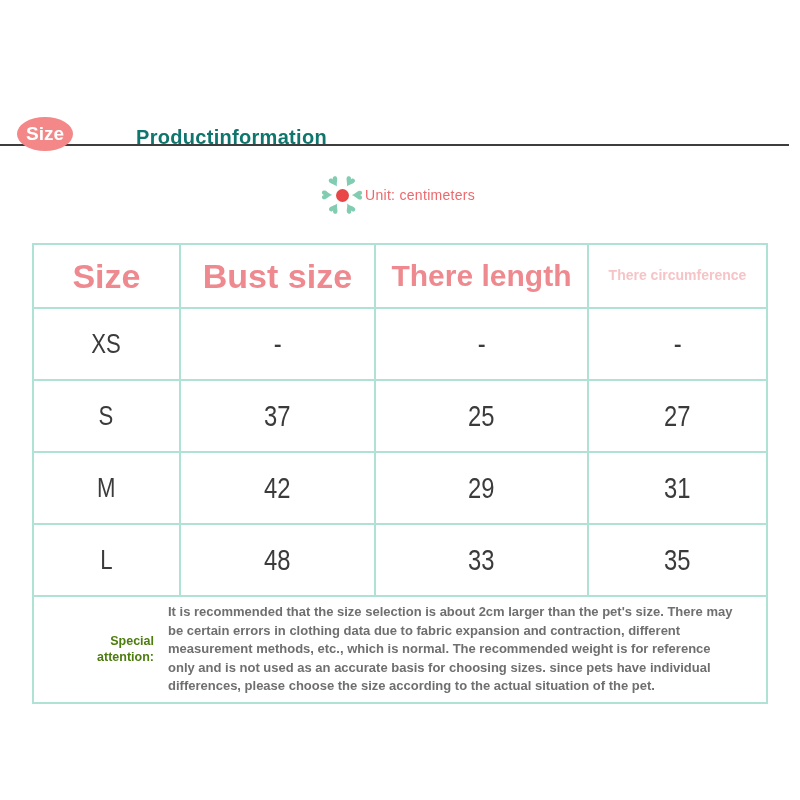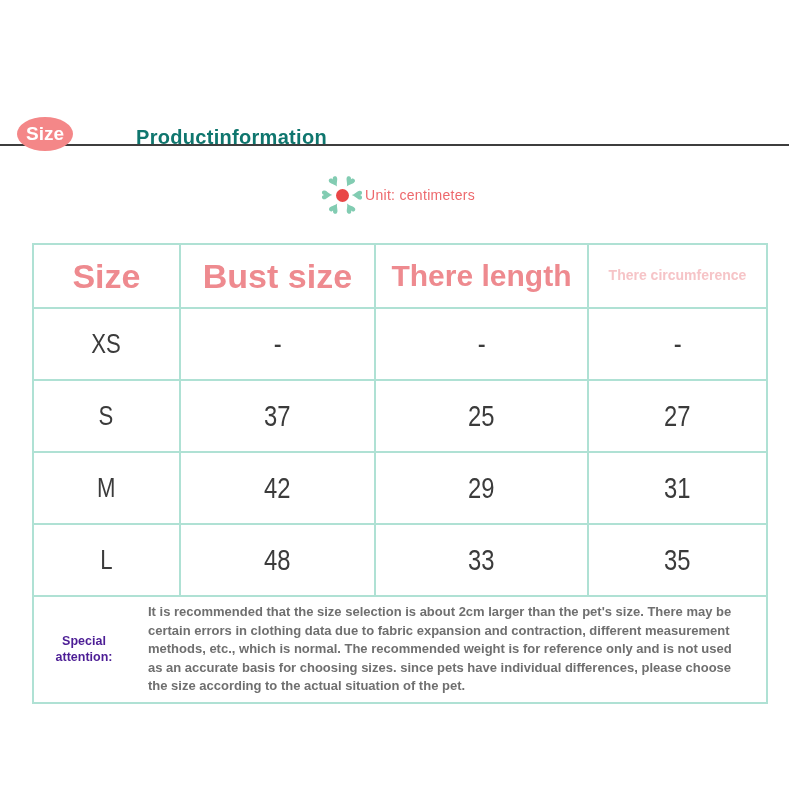--- a/index.html
+++ b/index.html
@@ -59,22 +59,22 @@
   .h-back{font-size:30px;font-weight:bold;color:#ee8a8f;}
   .h-neck{font-size:14px;font-weight:bold;color:#f6c4c7;line-height:1.25;padding:0 26px;}
   .data-row{height:72px;border-radius:15px;}
   .size-cell{font-size:27px;color:#3b3b3b;}
   .val-cell{font-size:29px;color:#3b3b3b;}
   .cond{display:inline-block;transform:scaleX(.82);}
   
   .note-cell{height:105px;}
   .note-wrap{display:flex;align-items:center;width:100%;}
   .note-label{
-    width:100px;flex-shrink:0;
-    color:#4c1d95;font-weight:bold;font-size:12.5px;line-height:1.3;
+    width:100px;flex-shrink:0;text-align:right;
+    color:#4d7c0f;font-weight:bold;font-size:12.5px;line-height:1.3;padding-left:20px;
   }
   .note-text{
     margin:0 32px 0 14px;text-align:left;
     color:#6f6f6f;font-size:13px;line-height:1.42;font-weight:bold;
   }
 </style>
 </head>
 <body>
 
 <div class="size-badge">

